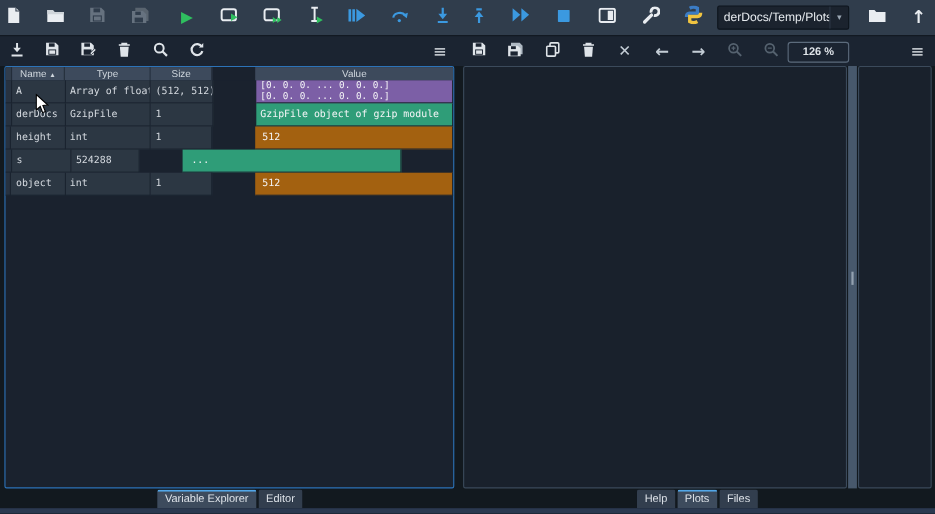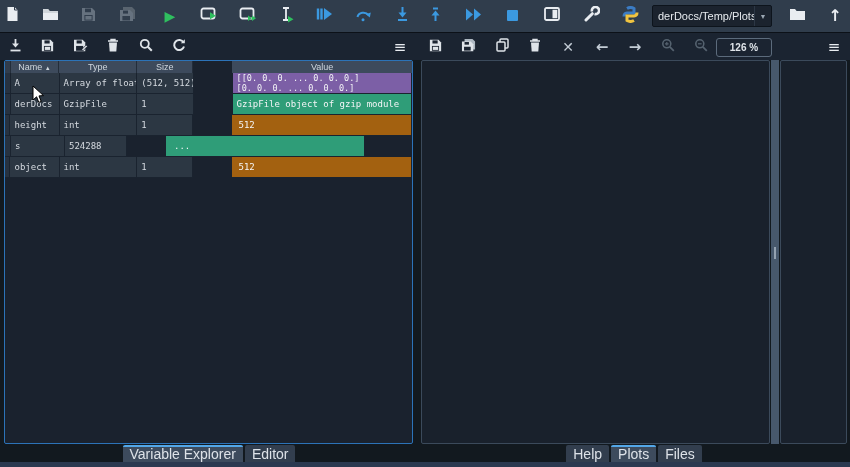--- a/index.html
+++ b/index.html
@@ -98,21 +98,21 @@
   .val { color:#f4f5f7; }
   .val.multiline { line-height:9.5px; font-size:8.5px; padding-top:1px; }
   
   .tabrow {
     position:absolute; top:445px; height:17px;
     display:flex; justify-content:center; align-items:flex-end; gap:2px;
   }
   .tabrow.left { left:4px; width:410px; }
   .tabrow.right { left:421px; width:426px; }
   .tab {
-    background:#323e4e; color:#dde2e8; font-size:14px; line-height:14px;
+    background:#323e4e; color:#dde2e8; font-size:10px; line-height:14px;
     padding:0 7px 1px 7px; border-radius:2px 2px 0 0;
     border-top:2px solid transparent; white-space:nowrap;
   }
   .tab.active { background:#3d4b5d; border-top:2px solid #53a7e8; }
   .bottomstrip {
     position:absolute; left:0; top:462px; width:850px; height:5px;
     background:#2b3950;
   }
   
   .cursor { position:absolute; left:32px; top:85px; }
@@ -419,21 +419,20 @@
       <div class="h w-size">Size</div>
       <div class="h w-val" style="border-right:none">Value</div>
     </div>
 
     <div class="vrow">
       <div class="c rowhdr w-rh"></div>
       <div class="c w-name">A</div>
       <div class="c w-type">Array of float64</div>
       <div class="c w-size">(512, 512)</div>
       <div class="c w-val val multiline" style="background: rgb(124, 95, 166);">
-        <div>[[0. 0. 0. ... 0. 0. 0.]</div>
         <div> [0. 0. 0. ... 0. 0. 0.]</div>
         <div> [0. 0. 0. ... 0. 0. 0.]</div>
       </div>
     </div>
 
     <div class="vrow">
       <div class="c rowhdr w-rh"></div>
       <div class="c w-name">derDocs</div>
       <div class="c w-type">GzipFile</div>
       <div class="c w-size">1</div>

